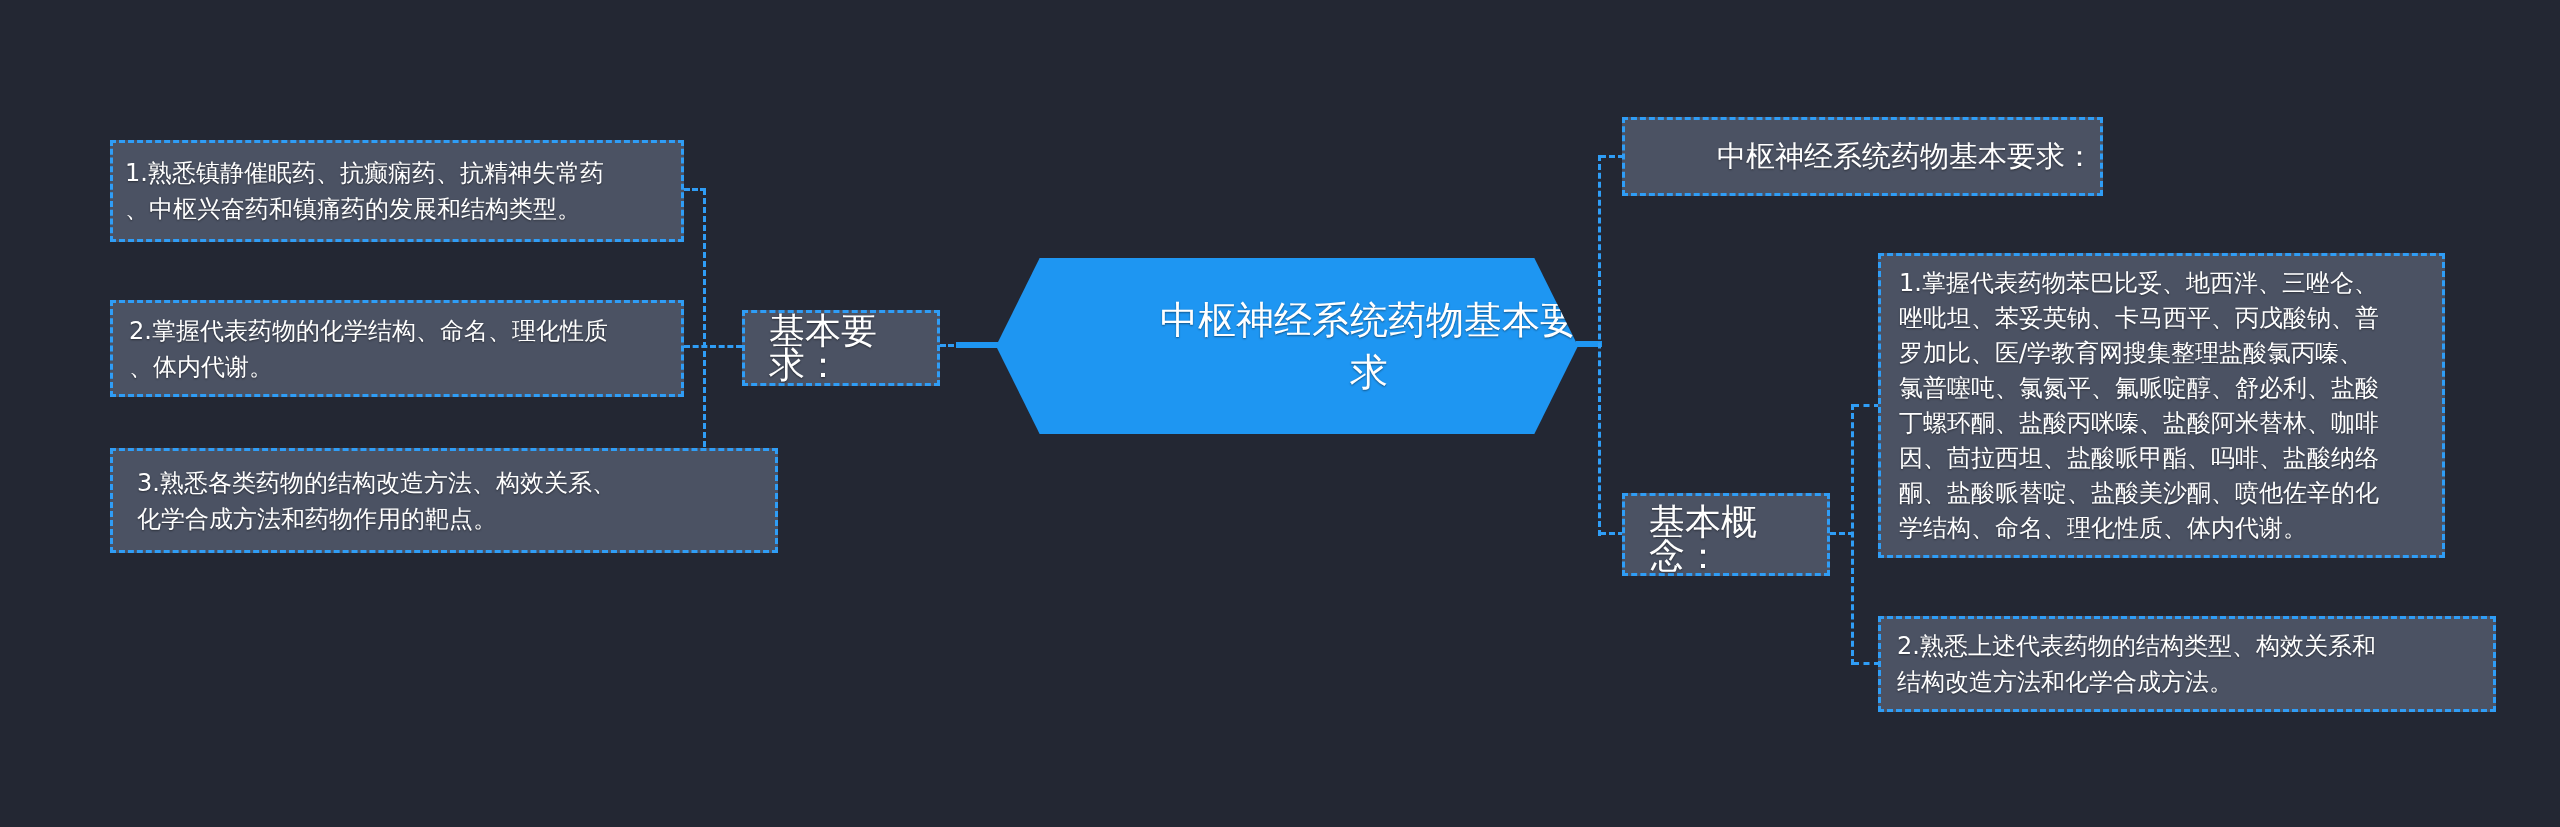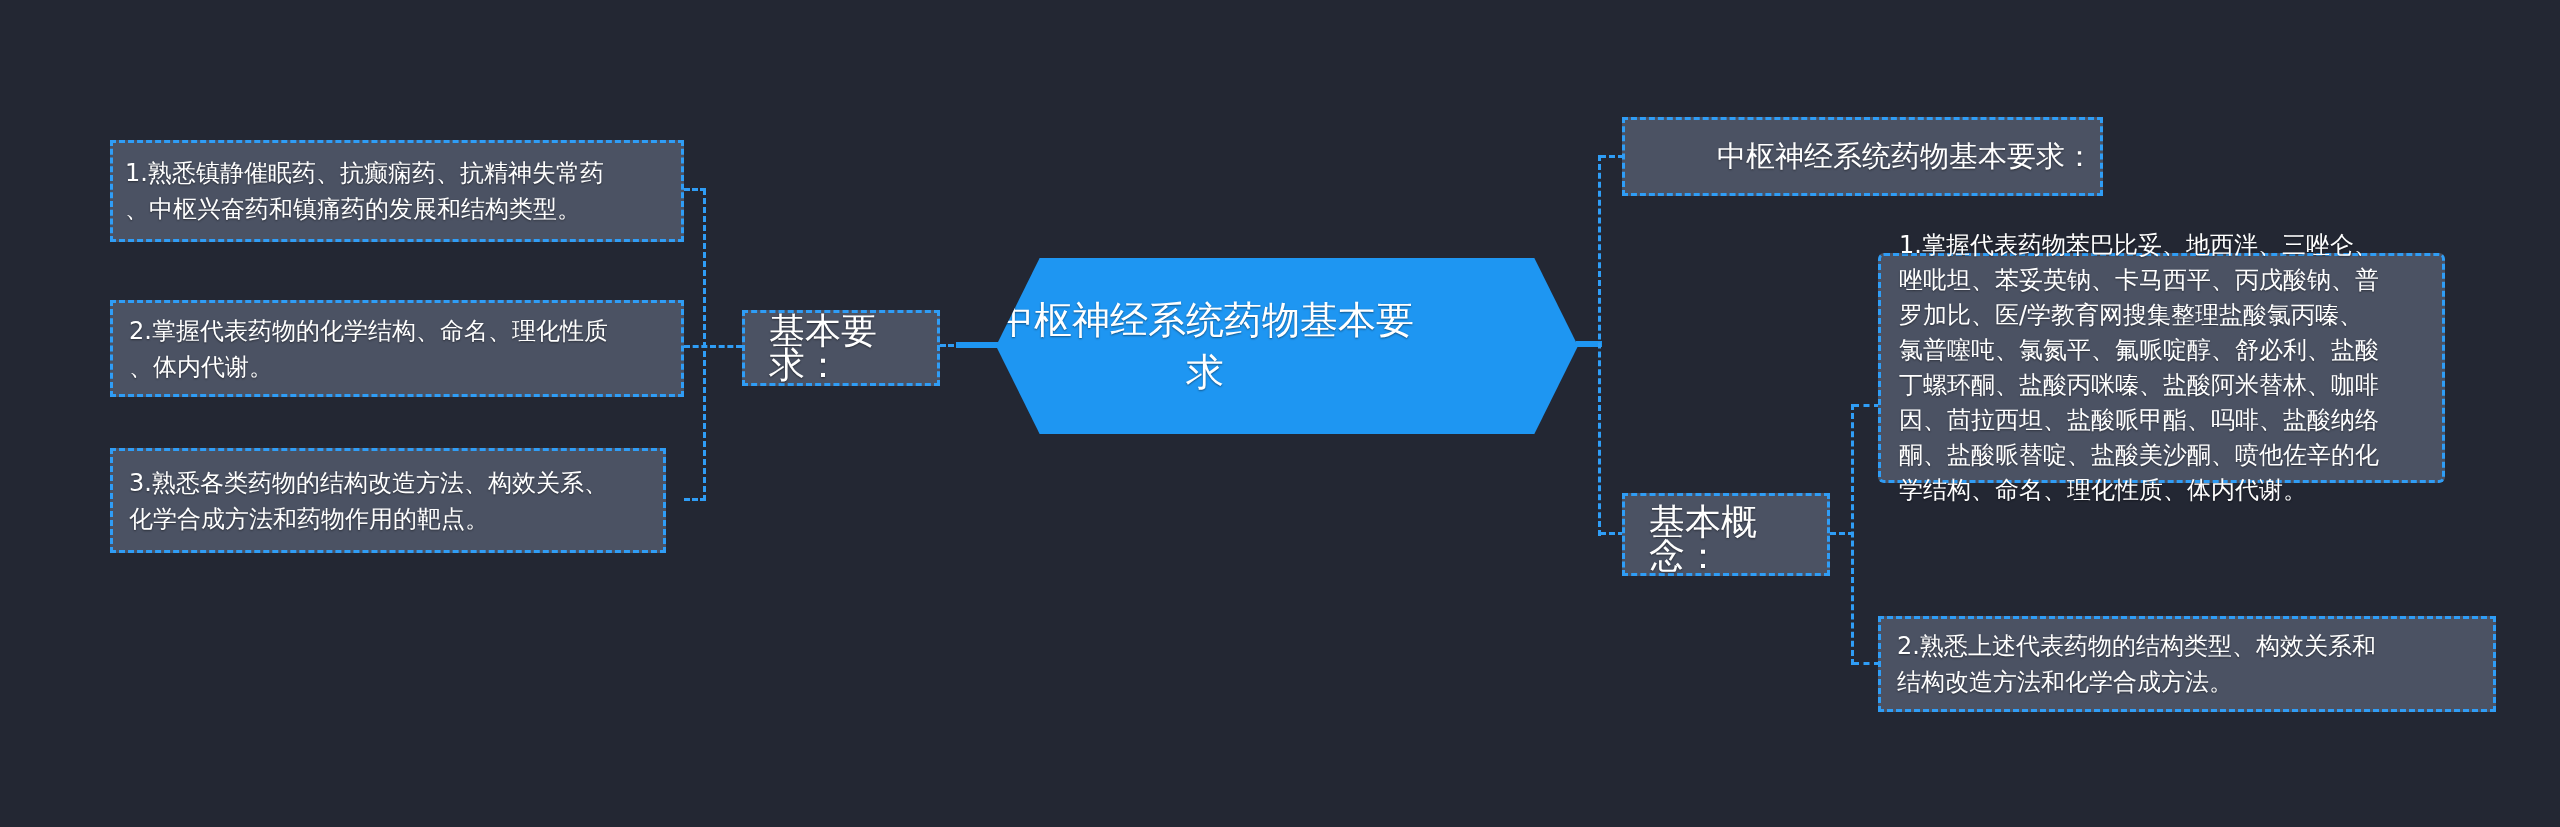--- a/index.html
+++ b/index.html
@@ -39,38 +39,38 @@
     font-size: 29px;
     line-height: 33px;
   }
   .bigbox .node-text {
     font-size: 24px;
     line-height: 35px;
   }
   
   .box-req1     { left: 110px;  top: 140px; width: 574px; height: 102px; padding: 10px 12px; }
   .box-req2     { left: 110px;  top: 300px; width: 574px; height: 97px;  padding: 10px 16px; }
-  .box-req3     { left: 110px;  top: 448px; width: 556px; height: 105px; padding: 10px 16px; }
+  .box-req3     { left: 110px;  top: 448px; width: 668px; height: 105px; padding: 10px 24px; }
   .label-req    { left: 742px;  top: 310px; width: 198px; height: 76px;  padding: 6px 6px 6px 24px; }
   .label-cns    { left: 1622px; top: 117px; width: 481px; height: 79px;  padding: 6px 6px 6px 26px; justify-content: flex-end; }
-  .box-master   { left: 1878px; top: 253px; width: 567px; height: 230px; padding: 10px 18px; border-radius: 6px; }
+  .box-master   { left: 1878px; top: 253px; width: 567px; height: 305px; padding: 10px 18px; }
   .label-concept{ left: 1622px; top: 493px; width: 208px; height: 83px;  padding: 15px 6px 6px 24px; }
   .box-fam2     { left: 1878px; top: 616px; width: 618px; height: 96px;  padding: 16px 16px; }
   
   .hexagon {
     position: absolute;
     left: 996px;
     top: 258px;
     width: 582px;
     height: 176px;
     background: #1e96f2;
     clip-path: polygon(0% 50%, 7.5% 0%, 92.5% 0%, 100% 50%, 92.5% 100%, 7.5% 100%);
     display: flex;
     align-items: center;
-    justify-content: flex-start;
+    justify-content: flex-end;
     color: #ffffff;
   }
   .hexagon .node-text {
     font-size: 38px;
     line-height: 52px;
     text-align: center;
     white-space: pre-line;
   }
   
   .conn-h {

